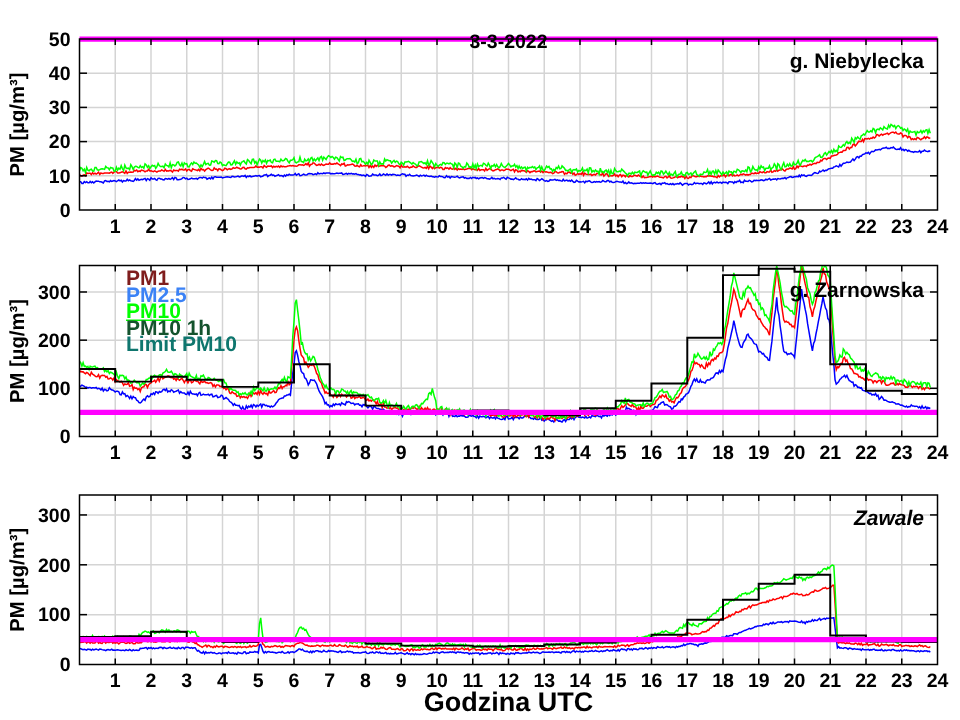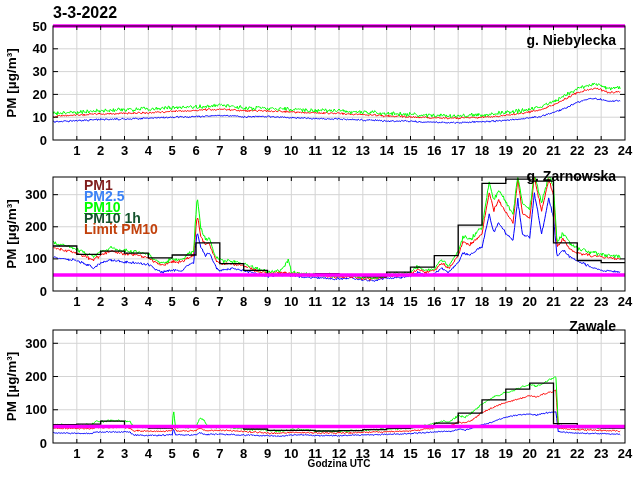--- a/index.html
+++ b/index.html
@@ -1,23 +1,23 @@
 <!DOCTYPE html>
 <html><head>
 <meta charset="utf-8">
 <style>
   html,body{margin:0;padding:0;background:#ffffff;}
   .chart{position:relative;width:640px;height:480px;background:#ffffff;overflow:hidden;
          font-family:"Liberation Sans",sans-serif;color:#000;}
   .chart svg{position:absolute;left:0;top:0;}
   .overlay{position:absolute;font-weight:bold;white-space:nowrap;}
-  .title{left:53px;top:4px;width:572px;text-align:left;font-size:16px;}
-  .xlabel{left:53px;top:458px;width:572px;text-align:center;font-size:10px;}
+  .title{left:53px;top:20px;width:572px;text-align:center;font-size:13px;}
+  .xlabel{left:53px;top:458px;width:572px;text-align:center;font-size:18px;}
   .station{right:24px;text-align:left;font-size:14px;}
-  .s1{top:32px;} .s2{top:168px;} .s3{top:318px;}
+  .s1{top:32px;} .s2{top:185px;} .s3{top:337px;font-style:italic;}
   .legend{left:84px;top:180px;font-size:14px;line-height:11px;font-weight:bold;}
 </style>
 </head>
 <body>
 
 <div class="chart">
   <svg id="chart-svg" width="640" height="480" viewBox="0 0 640 480">
       <g>
         <g stroke="#d4d4d4" stroke-width="1">
           <line x1="76.83333333333333" y1="26" x2="76.83333333333333" y2="140"></line>
@@ -415,16 +415,16 @@
     </svg>
   <div class="overlay title">3-3-2022</div>
   <div class="overlay station s1">g. Niebylecka</div>
   <div class="overlay station s2">g. Zarnowska</div>
   <div class="overlay station s3">Zawale</div>
   <div class="overlay legend" id="legend">
       <div style="color: #7f1d1d;">PM1</div>
       <div style="color: #3b82f6;">PM2.5</div>
       <div style="color: rgb(0, 255, 0); text-decoration: underline;">PM10</div>
       <div style="color: #14532d;">PM10 1h</div>
-      <div style="color: #c2410c;">Limit PM10</div>
+      <div style="color: #0f766e;">Limit PM10</div>
     </div>
   <div class="overlay xlabel">Godzina UTC</div>
 </div>
 
 </body></html>

